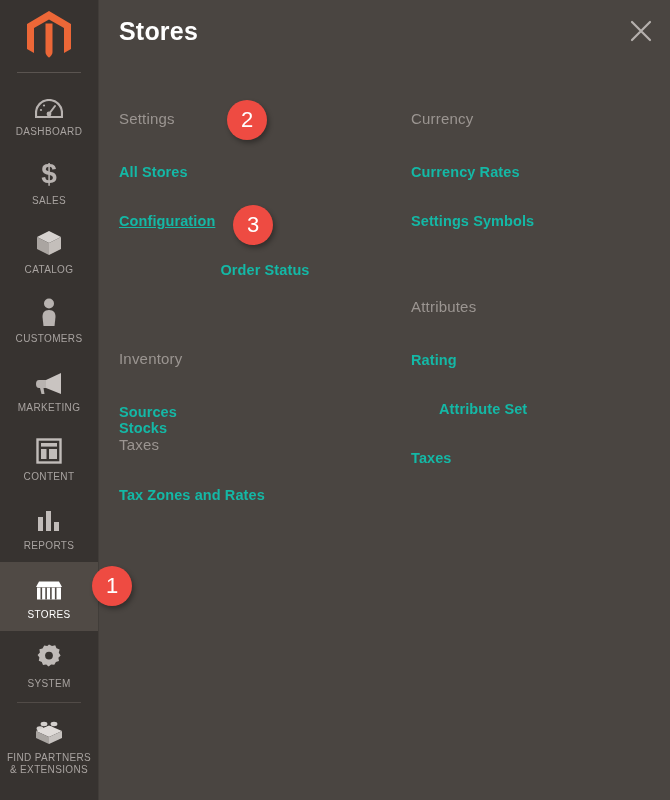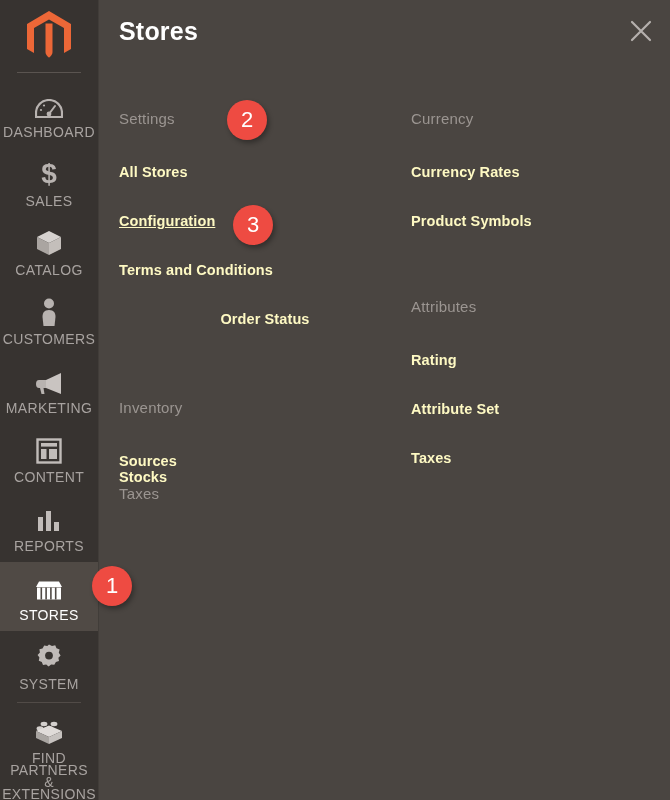--- a/index.html
+++ b/index.html
@@ -58,21 +58,21 @@
   .nav-item .nav-icon {
     display: block;
     height: 30px;
     display: flex;
     align-items: flex-end;
     justify-content: center;
     margin-bottom: 7px;
   }
 
   .nav-item .nav-label {
-    font-size: 14px;
+    font-size: 10px;
     letter-spacing: 0.35px;
     color: #a8a3a0;
     text-align: center;
     line-height: 12px;
     text-transform: uppercase;
   }
 
   .nav-item.active {
     background: #504a45;
   }
@@ -143,21 +143,21 @@
     display: inline-block;
   }
 
   .group-links { margin-top: 0; }
 
   .group-link {
     position: relative;
     display: block;
     font-size: 14.5px;
     font-weight: bold;
-    color: #fef9c3;
+    color: #14b8a6;
     letter-spacing: 0.1px;
     text-decoration: none;
     cursor: pointer;
     white-space: nowrap;
   }
 
   
   .badge {
     position: absolute;
     width: 40px;
@@ -330,56 +330,56 @@
 
     <div class="cols">
 
       <div class="col col-left">
 
         <div class="group" style="margin-top:44px;">
           <div class="group-title">Settings</div>
           <div class="group-links">
             <a class="group-link" style="margin-top:36px;">All Stores</a>
             <a class="group-link" style="margin-top:33px;text-decoration:underline;">Configuration</a>
-            <a class="group-link" style="margin-top:33px;">Terms and Conditions</a>
             <a class="group-link" style="margin-top:33px;text-align:center;">Order Status</a>
           </div>
         </div>
 
         <div class="group" style="margin-top:72px;">
           <div class="group-title">Inventory</div>
           <div class="group-links">
             <a class="group-link" style="margin-top:36px;">Sources</a>
             <a class="group-link" style="">Stocks</a>
           </div>
         </div>
 
         <div class="group" style="">
           <div class="group-title">Taxes</div>
           <div class="group-links">
+            <a class="group-link" style="margin-top:33px;">Tax Zones and Rates</a>
           </div>
         </div>
 
       </div>
 
       <div class="col col-right">
 
         <div class="group" style="margin-top:44px;">
           <div class="group-title">Currency</div>
           <div class="group-links">
             <a class="group-link" style="margin-top:36px;">Currency Rates</a>
-            <a class="group-link" style="margin-top:33px;">Product Symbols</a>
+            <a class="group-link" style="margin-top:33px;">Settings Symbols</a>
           </div>
         </div>
 
         <div class="group" style="margin-top:69px;">
           <div class="group-title">Attributes</div>
           <div class="group-links">
             <a class="group-link" style="margin-top:36px;">Rating</a>
-            <a class="group-link" style="margin-top:33px;">Attribute Set</a>
+            <a class="group-link" style="margin-top:33px;margin-left:28px;">Attribute Set</a>
             <a class="group-link" style="margin-top:33px;">Taxes</a>
           </div>
         </div>
 
       </div>
 
     </div>
   </div>
 
   <div class="badge" id="badge-1">1</div>

